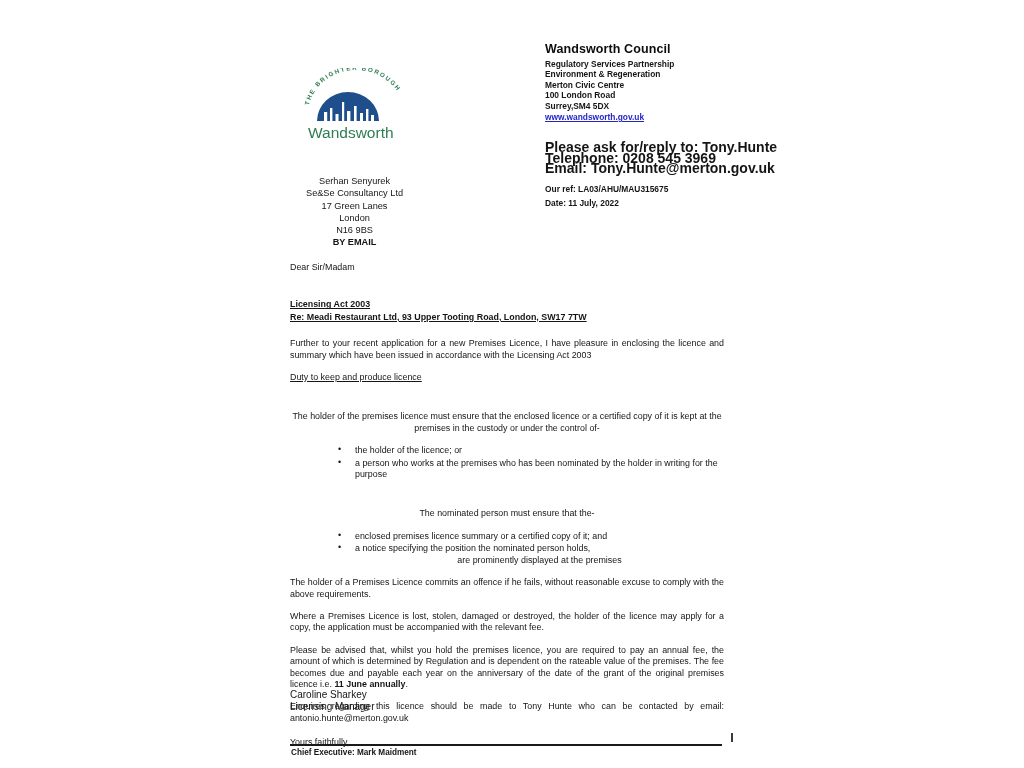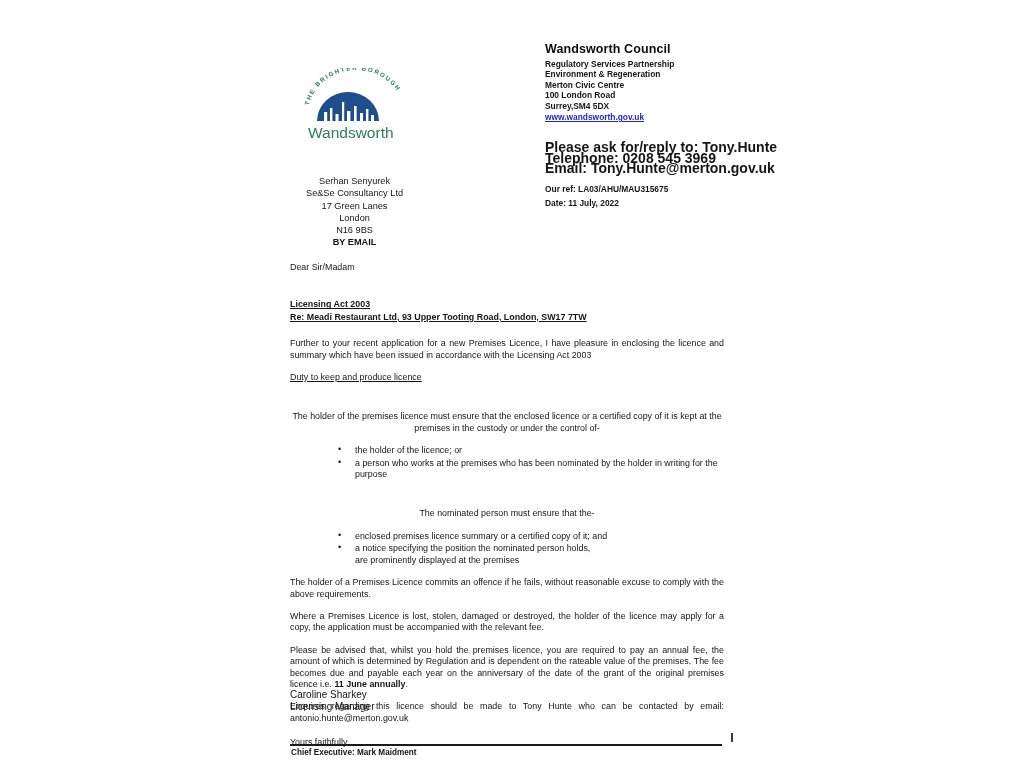--- a/index.html
+++ b/index.html
@@ -136,21 +136,21 @@
     margin-bottom: 1px;
     padding-left: 17px;
   }
   .bullets li::before {
     content: "\2022";
     position: absolute;
     left: 0;
     top: -1px;
     font-size: 9px;
   }
-  .bullets li .cont { display: block; }
+  .bullets li .cont { display: block; text-align: center; }
   .tight { margin-bottom: 2px; }
   .b { font-weight: bold; }
 
   .signoff { margin-top: 13px; }
   .signature {
     position: absolute;
     left: 290px;
     top: 689px;
     font-size: 10px;
     line-height: 12px;

